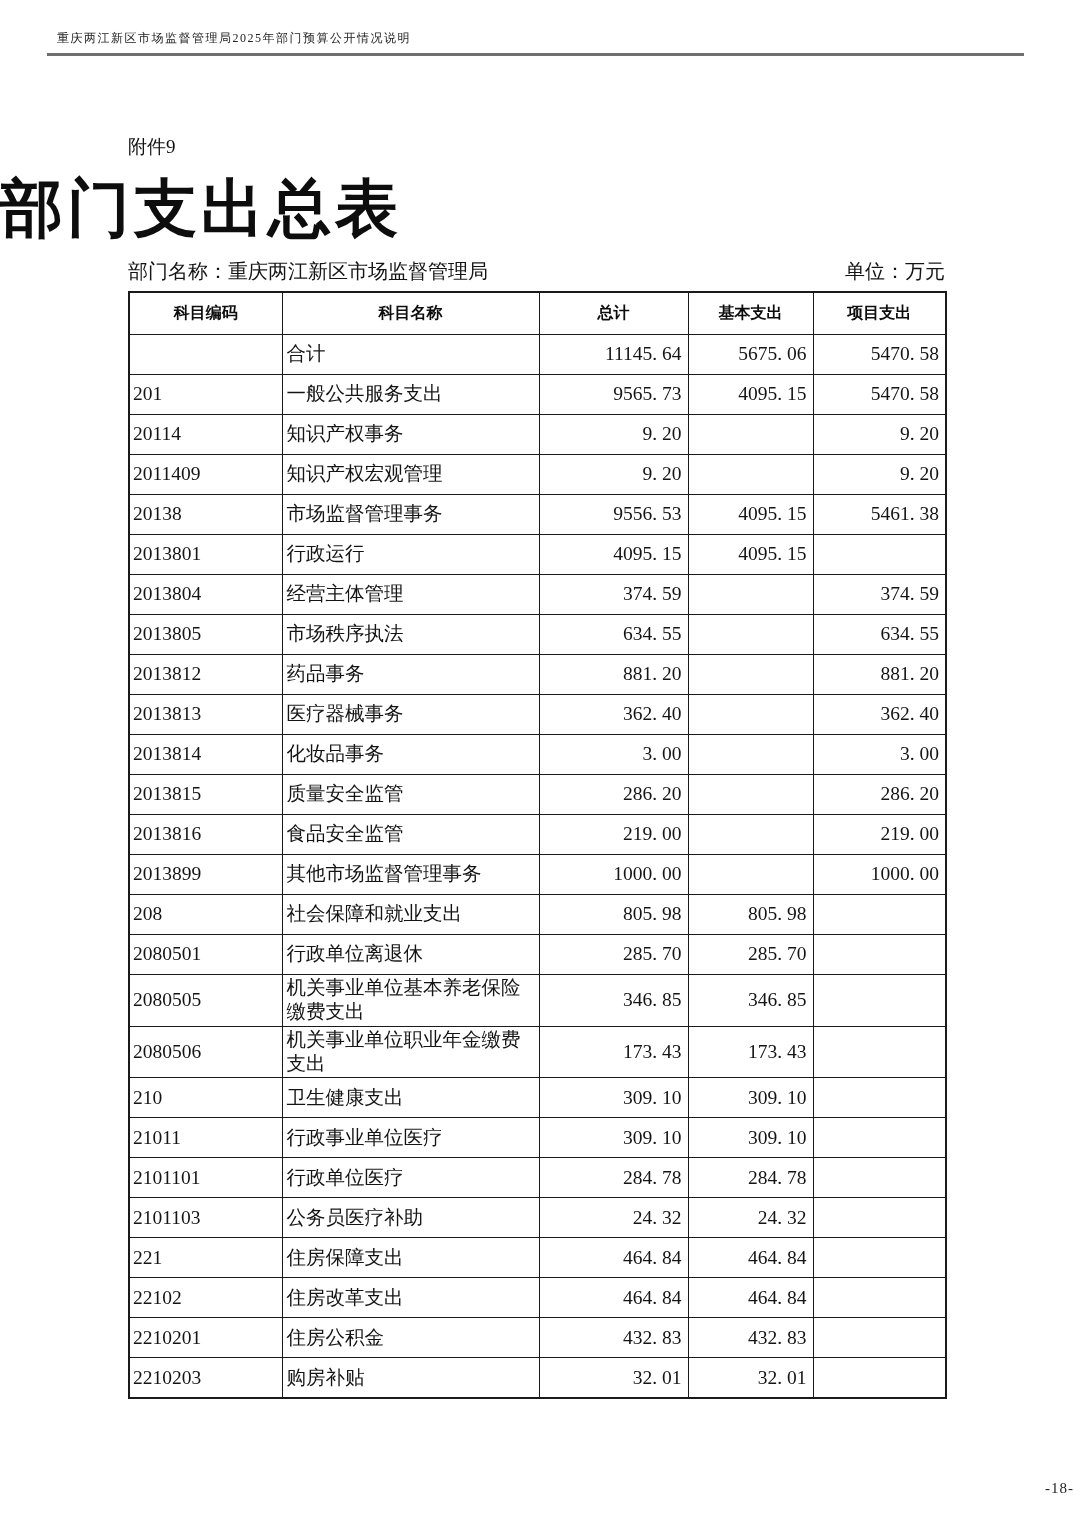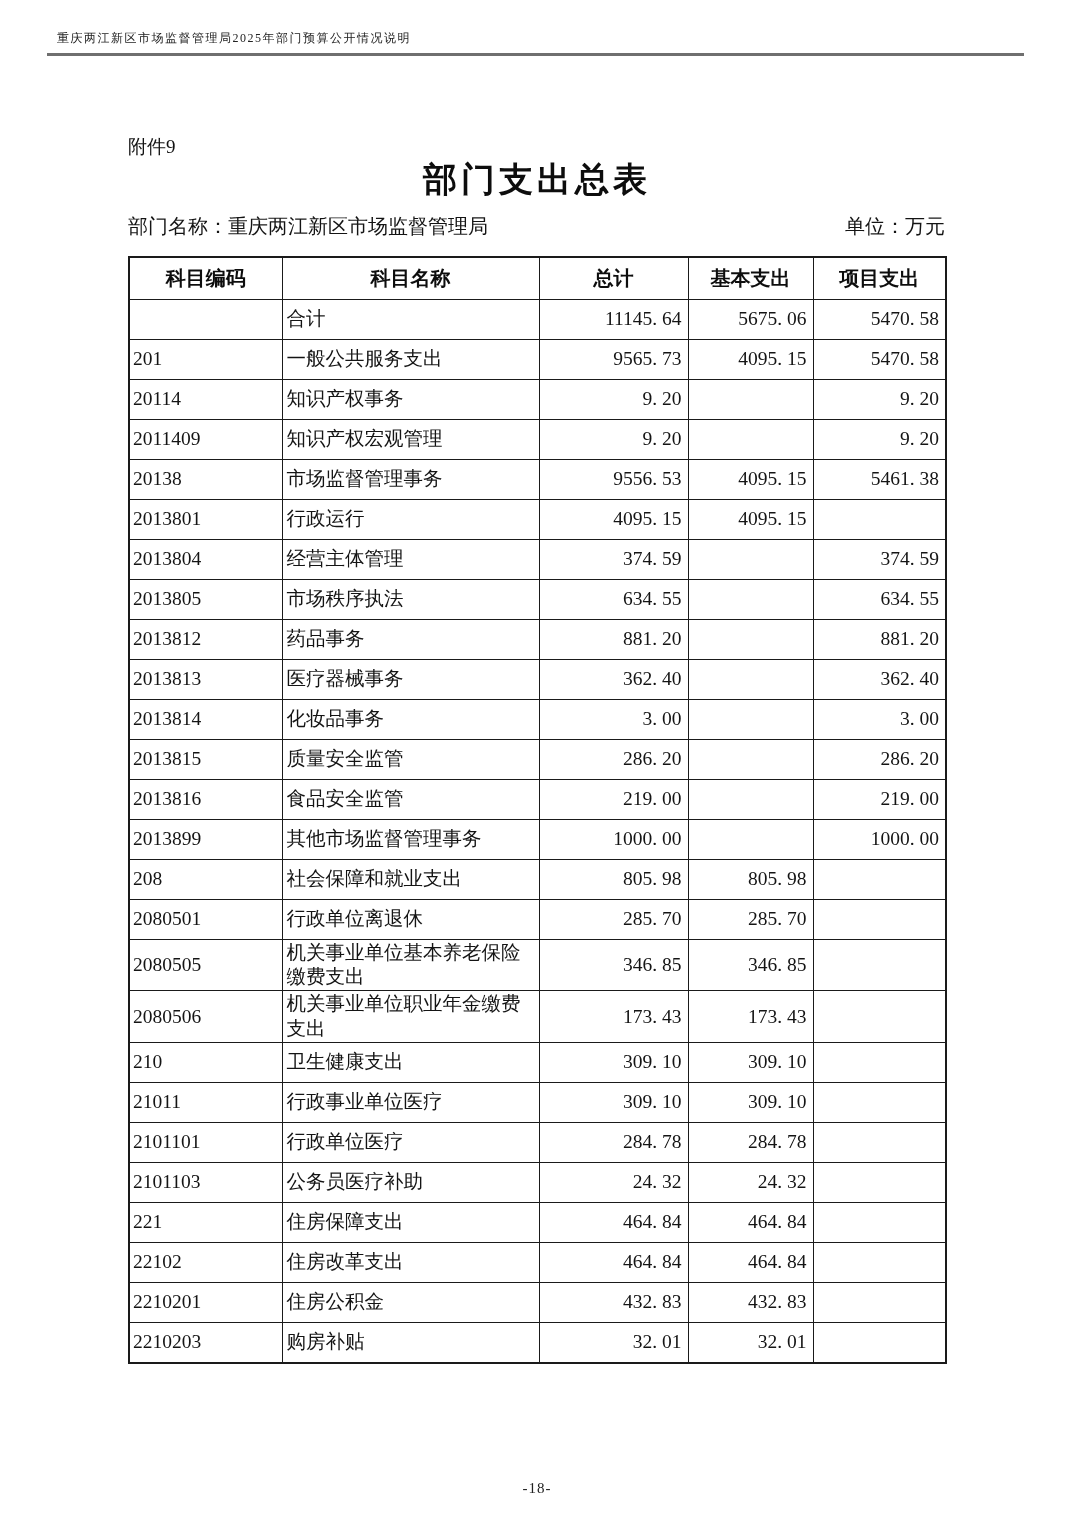--- a/index.html
+++ b/index.html
@@ -19,71 +19,70 @@
     border-bottom: 3px solid #6f6f6f;
     font-size: 12px;
     letter-spacing: 1.5px;
     color: #222222;
   }
   .attachment {
     margin: 78px 0 0 128px;
     font-size: 19px;
   }
   .title {
-    margin: 0 0 0 0;
-    text-align: center;
+    margin: 12px 0 0 0;
     font-family: "Liberation Sans", "DejaVu Sans", sans-serif;
     font-weight: 900;
-    font-size: 34px;
+    font-size: 63px;
     letter-spacing: 4px;
     color: #0d0d0d;
     line-height: 1.15;
   }
   .meta {
     display: flex;
     justify-content: space-between;
     align-items: flex-end;
-    margin: 14px 129px 16px 128px;
+    margin: 14px 129px 6px 128px;
     font-size: 20px;
   }
   table.expenditure {
     margin-left: 128px;
     width: 817px;
     border-collapse: collapse;
     table-layout: fixed;
     border: 2.5px solid #1a1a1a;
   }
   table.expenditure th, table.expenditure td {
     border: 1.6px solid #1a1a1a;
     vertical-align: middle;
     overflow: hidden;
   }
   table.expenditure th {
     font-family: "Liberation Sans", "DejaVu Sans", sans-serif;
     font-weight: bold;
-    font-size: 20px;
+    font-size: 16px;
     height: 42px;
     text-align: center;
     padding: 0 12px;
     color: #0d0d0d;
   }
   table.expenditure td {
     font-size: 19.5px;
     height: 40px;
     line-height: 1.25;
   }
   td.c-code { text-align: left; padding: 0 2px 0 3px; }
   td.c-name { text-align: left; padding: 1px 2px 1px 4px; }
   td.c-num  { text-align: right; padding: 0 6px 0 2px; }
   .footer {
     position: absolute;
     left: 0;
     top: 1480px;
     width: 100%;
-    text-align: center;
+    text-align: right;
     font-size: 15px;
     letter-spacing: 1px;
     color: #222222;
   }
 </style>
 </head>
 <body>
 
 <div class="page">
 

